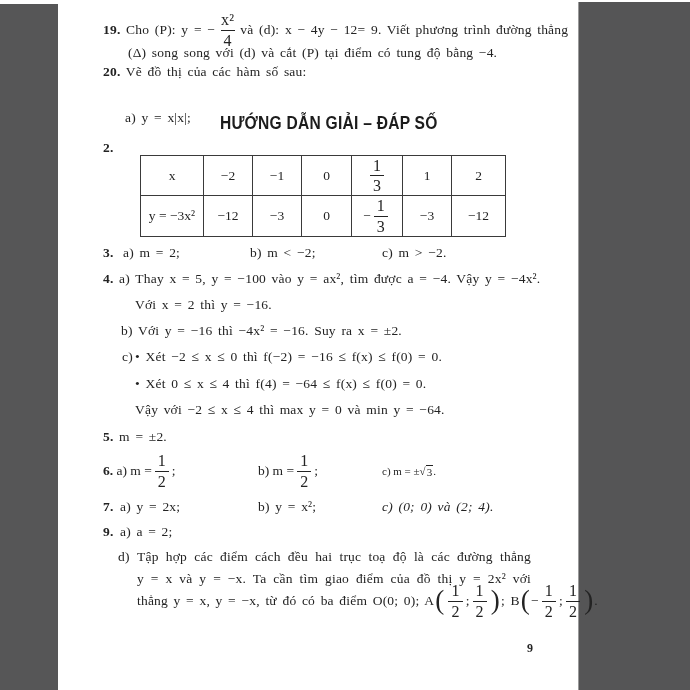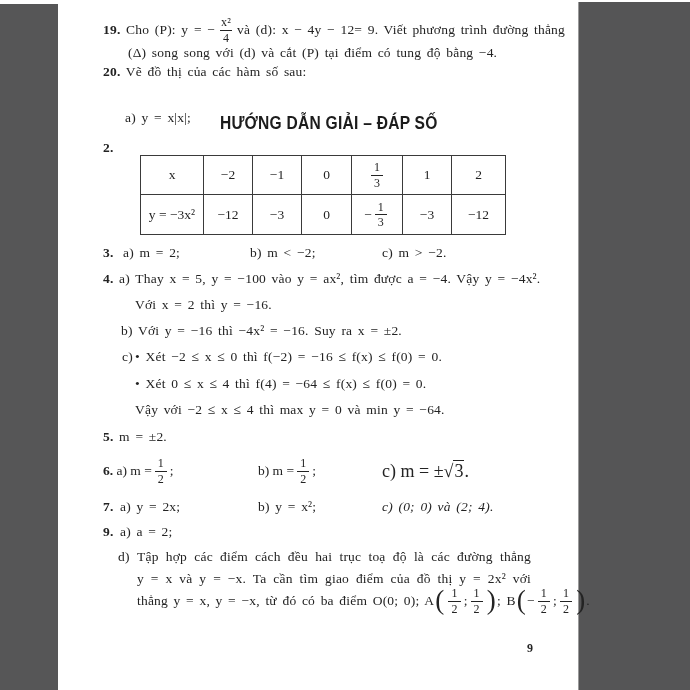--- a/index.html
+++ b/index.html
@@ -6,21 +6,21 @@
   .canvas{position:relative;width:690px;height:690px;background:#ffffff;overflow:hidden;
           font-family:"Liberation Serif",serif;color:#232323;}
   .gray-left{position:absolute;left:0;top:4px;width:58px;height:686px;background:#565657;border-right:1px solid #cfcfcf;}
   .gray-right{position:absolute;left:578px;top:2px;width:112px;height:688px;background:#555556;border-left:1px solid #9a9a9a;}
   .page{position:absolute;left:58px;top:0;width:520px;height:690px;background:#fff;}
   .line{position:absolute;font-size:13.5px;letter-spacing:0.2px;word-spacing:2px;white-space:nowrap;height:20px;line-height:20px;}
   .fracline{display:flex;align-items:center;height:40px;line-height:normal;}
   .b{font-weight:bold;}
   .abs{position:absolute;}
   .frac{display:inline-flex;flex-direction:column;align-items:center;vertical-align:middle;
-        font-size:12px;line-height:1.2;margin:0 3px;}
+        font-size:16px;line-height:1.2;margin:0 3px;}
   .frac .num{padding:0 3px;}
   .frac .den{border-top:1.2px solid #232323;padding:0 3px;}
   .rad{border-top:1.2px solid #232323;padding:0 1px;}
   .bigp{font-size:27px;font-weight:400;line-height:1;position:relative;top:-1px;margin:0 1px;}
   .group{display:inline-flex;align-items:center;position:absolute;height:40px;}
   .hdr-wrap{position:absolute;left:0;top:112px;width:520px;text-align:center;padding-left:11px;}
   .hdr{display:inline-block;font-family:"Liberation Sans",sans-serif;font-weight:800;font-size:19px;
        letter-spacing:0.3px;transform:scaleX(0.82);transform-origin:center;color:#1c1c1c;}
   table.vals{position:absolute;left:82px;top:155px;border-collapse:collapse;table-layout:fixed;}
   table.vals td{border:1.2px solid #3a3a3a;text-align:center;vertical-align:middle;
@@ -137,21 +137,21 @@
         <span>;</span>
       </span>
       <span class="group" style="left:200px;font-size:13.5px;">
         <span>b) m =</span>
         <span class="frac">
           <span class="num">1</span>
           <span class="den">2</span>
         </span>
         <span>;</span>
       </span>
-      <span class="group" style="left:324px;font-size:18px;">
+      <span class="group" style="left:324px;font-size:11px;">
         <span>c) m = ±√</span>
           <span class="rad">3</span>
           <span>.</span>
       </span>
     </div>
 
     <div class="line" style="left:0;top:497px;width:520px;">
       <span class="abs b" style="left:45px;">7.</span>
       <span class="abs" style="left:62px;">a) y = 2x;</span>
       <span class="abs" style="left:200px;">b) y = x²;</span>

